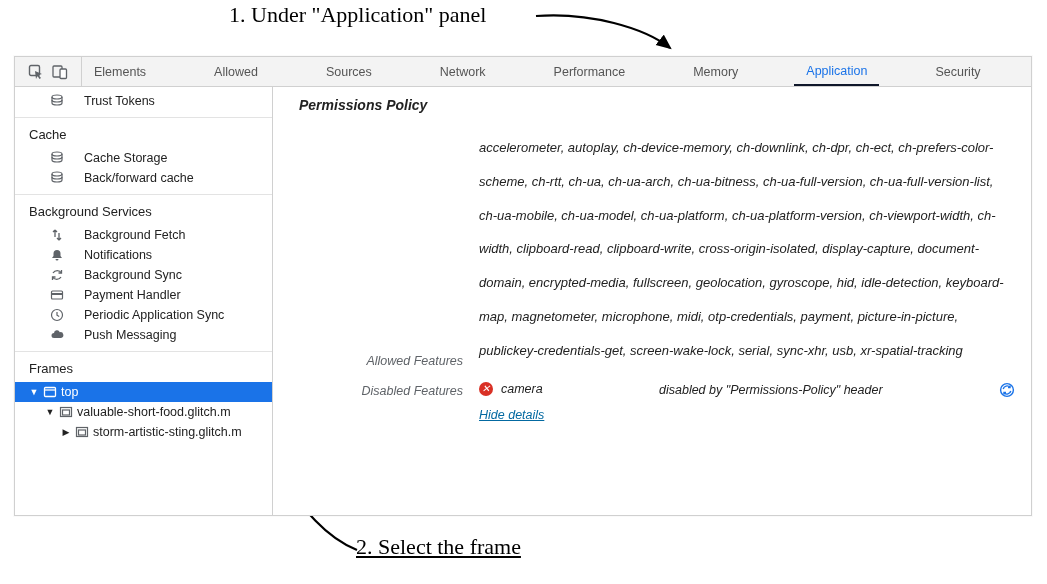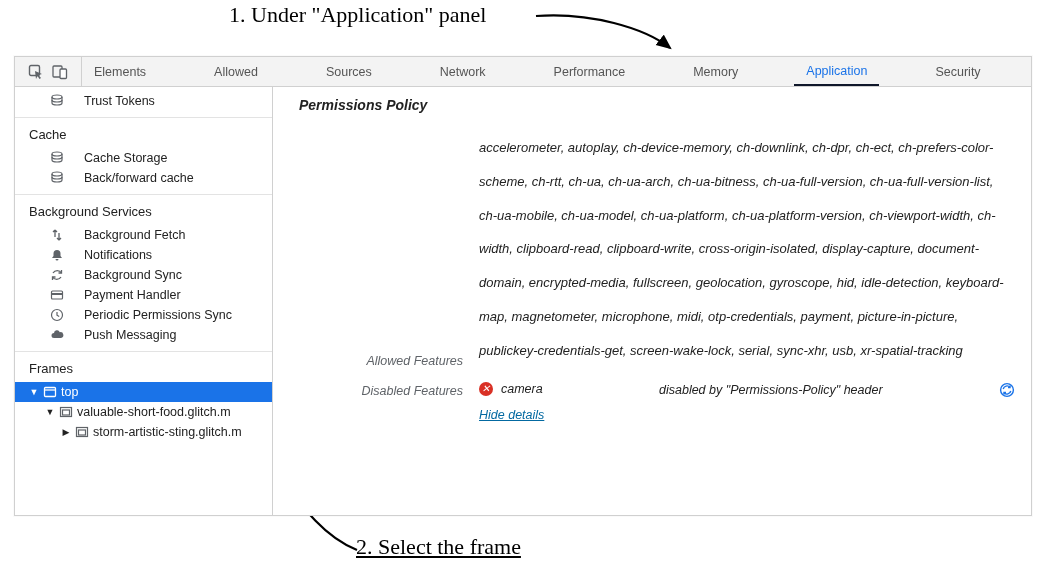--- a/index.html
+++ b/index.html
@@ -236,21 +236,21 @@
             </span>
           <span>Payment Handler</span>
         </div>
         <div class="side-item">
           <span class="ico">
               <svg width="14" height="14" viewBox="0 0 14 14">
                 <circle cx="7" cy="7" r="5.5" fill="none" stroke="#5f6368" stroke-width="1.2"></circle>
                 <path d="M7 4 v3.2 l2.2 1.3" stroke="#5f6368" stroke-width="1.2" fill="none"></path>
               </svg>
             </span>
-          <span>Periodic Permissions Sync</span>
+          <span>Periodic Application Sync</span>
         </div>
         <div class="side-item">
           <span class="ico">
               <svg width="14" height="14" viewBox="0 0 14 14">
                 <path d="M4 10 a2.5 2.5 0 0 1 0-5 a3 3 0 0 1 5.8 -.8 A2.3 2.3 0 0 1 11 10 Z" fill="#5f6368"></path>
               </svg>
             </span>
           <span>Push Messaging</span>
         </div>
 

